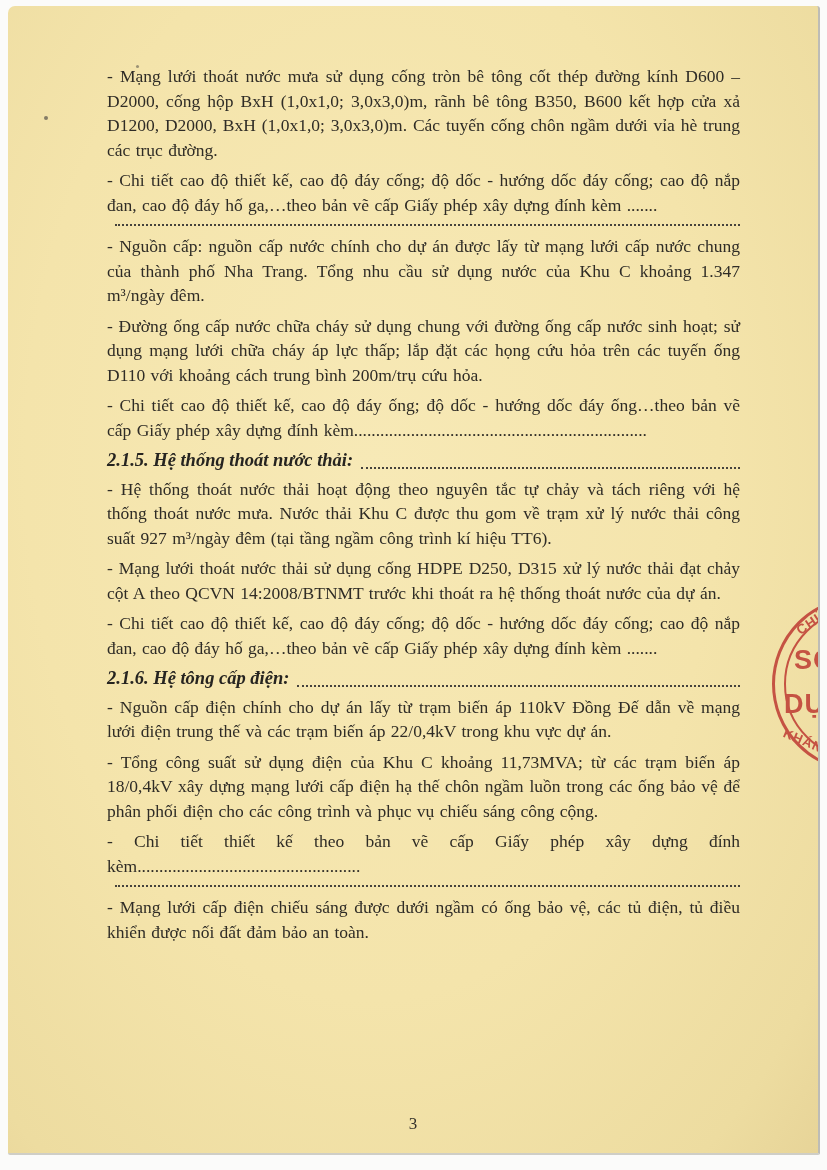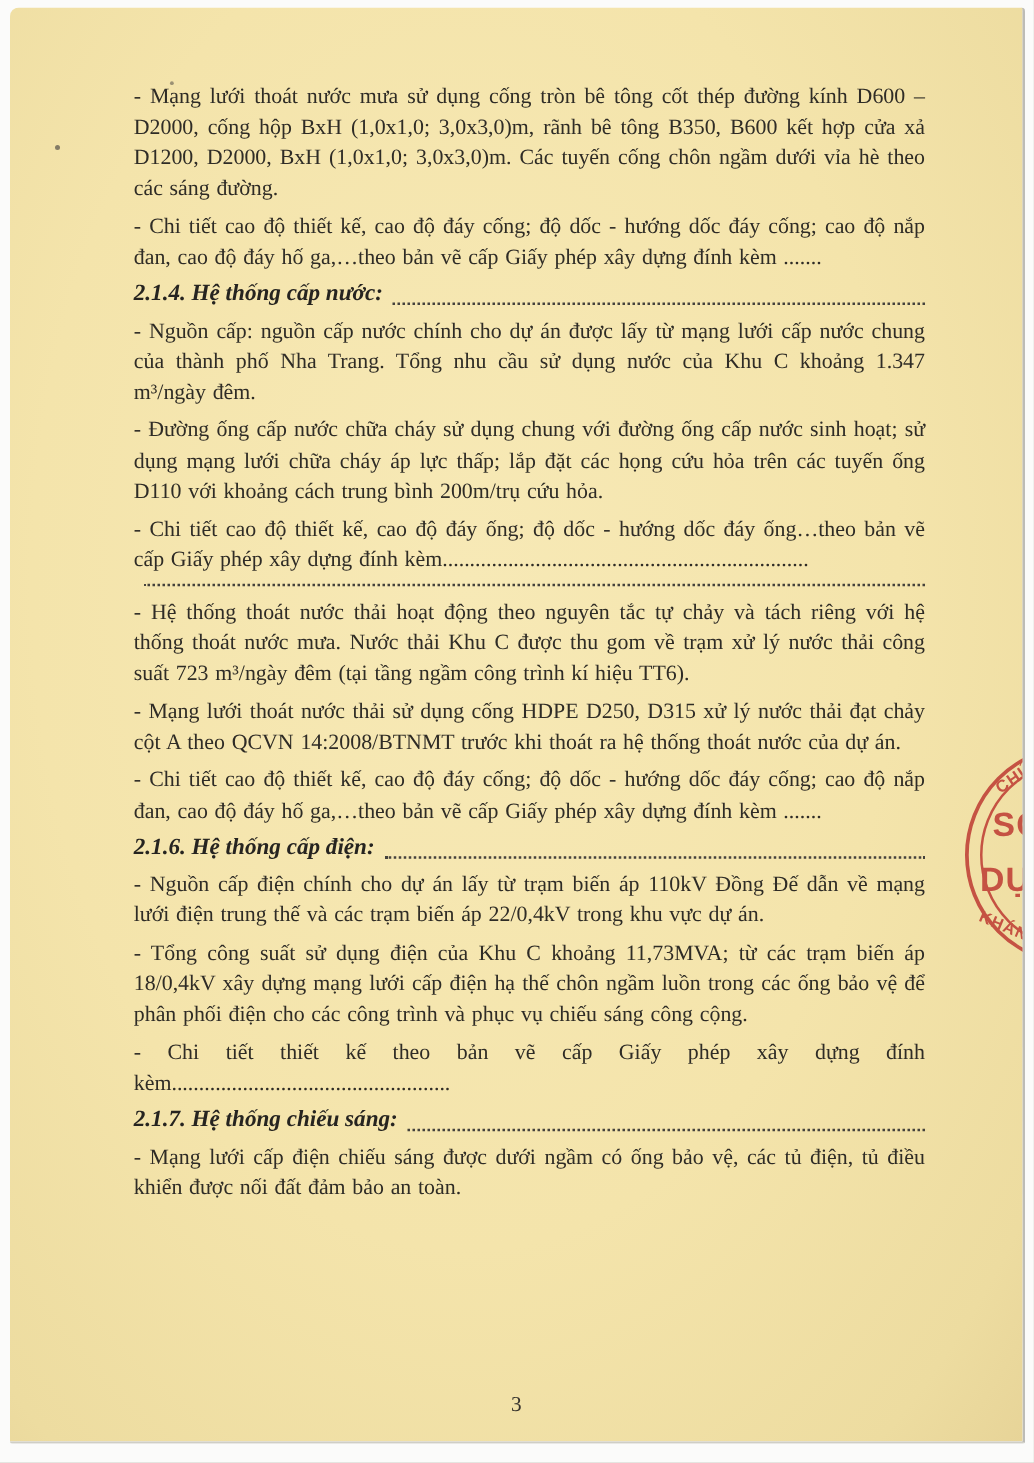--- a/index.html
+++ b/index.html
@@ -59,48 +59,47 @@
   .stamp .arc-bottom{left:10px;top:139px;font-size:13px;transform:rotate(23deg);}
 </style>
 </head>
 <body>
 
 <div class="scan-page">
   <div class="speck s1"></div>
   <div class="speck s2"></div>
 
   <div class="text-block">
-    <p class="para">- Mạng lưới thoát nước mưa sử dụng cống tròn bê tông cốt thép đường kính D600 – D2000, cống hộp BxH (1,0x1,0; 3,0x3,0)m, rãnh bê tông B350, B600 kết hợp cửa xả D1200, D2000, BxH (1,0x1,0; 3,0x3,0)m. Các tuyến cống chôn ngầm dưới vỉa hè theo các sáng đường.</p>
+    <p class="para">- Mạng lưới thoát nước mưa sử dụng cống tròn bê tông cốt thép đường kính D600 – D2000, cống hộp BxH (1,0x1,0; 3,0x3,0)m, rãnh bê tông B350, B600 kết hợp cửa xả D1200, D2000, BxH (1,0x1,0; 3,0x3,0)m. Các tuyến cống chôn ngầm dưới vỉa hè trung các trục đường.</p>
     <p class="para">- Chi tiết cao độ thiết kế, cao độ đáy cống; độ dốc - hướng dốc đáy cống; cao độ nắp đan, cao độ đáy hố ga,…theo bản vẽ cấp Giấy phép xây dựng đính kèm .......</p>
 
     <div class="heading">
-      <span>2.1.4. Hệ thống cấp nước:</span>
       <span class="leader"></span>
     </div>
     <p class="para">- Nguồn cấp: nguồn cấp nước chính cho dự án được lấy từ mạng lưới cấp nước chung của thành phố Nha Trang. Tổng nhu cầu sử dụng nước của Khu C khoảng 1.347 m³/ngày đêm.</p>
     <p class="para">- Đường ống cấp nước chữa cháy sử dụng chung với đường ống cấp nước sinh hoạt; sử dụng mạng lưới chữa cháy áp lực thấp; lắp đặt các họng cứu hỏa trên các tuyến ống D110 với khoảng cách trung bình 200m/trụ cứu hỏa.</p>
     <p class="para">- Chi tiết cao độ thiết kế, cao độ đáy ống; độ dốc - hướng dốc đáy ống…theo bản vẽ cấp Giấy phép xây dựng đính kèm...................................................................</p>
 
     <div class="heading">
+      <span>2.1.5. Hệ thống thoát nước thải:</span>
       <span class="leader"></span>
     </div>
-    <p class="para">- Hệ thống thoát nước thải hoạt động theo nguyên tắc tự chảy và tách riêng với hệ thống thoát nước mưa. Nước thải Khu C được thu gom về trạm xử lý nước thải công suất 723 m³/ngày đêm (tại tầng ngầm công trình kí hiệu TT6).</p>
+    <p class="para">- Hệ thống thoát nước thải hoạt động theo nguyên tắc tự chảy và tách riêng với hệ thống thoát nước mưa. Nước thải Khu C được thu gom về trạm xử lý nước thải công suất 927 m³/ngày đêm (tại tầng ngầm công trình kí hiệu TT6).</p>
     <p class="para">- Mạng lưới thoát nước thải sử dụng cống HDPE D250, D315 xử lý nước thải đạt chảy cột A theo QCVN 14:2008/BTNMT trước khi thoát ra hệ thống thoát nước của dự án.</p>
     <p class="para">- Chi tiết cao độ thiết kế, cao độ đáy cống; độ dốc - hướng dốc đáy cống; cao độ nắp đan, cao độ đáy hố ga,…theo bản vẽ cấp Giấy phép xây dựng đính kèm .......</p>
 
     <div class="heading">
-      <span>2.1.6. Hệ thống cấp điện:</span>
+      <span>2.1.6. Hệ tông cấp điện:</span>
       <span class="leader"></span>
     </div>
     <p class="para">- Nguồn cấp điện chính cho dự án lấy từ trạm biến áp 110kV Đồng Đế dẫn về mạng lưới điện trung thế và các trạm biến áp 22/0,4kV trong khu vực dự án.</p>
     <p class="para">- Tổng công suất sử dụng điện của Khu C khoảng 11,73MVA; từ các trạm biến áp 18/0,4kV xây dựng mạng lưới cấp điện hạ thế chôn ngầm luồn trong các ống bảo vệ để phân phối điện cho các công trình và phục vụ chiếu sáng công cộng.</p>
     <p class="para">- Chi tiết thiết kế theo bản vẽ cấp Giấy phép xây dựng đính kèm...................................................</p>
 
     <div class="heading">
-      <span>2.1.7. Hệ thống chiếu sáng:</span>
       <span class="leader"></span>
     </div>
     <p class="para">- Mạng lưới cấp điện chiếu sáng được dưới ngầm có ống bảo vệ, các tủ điện, tủ điều khiển được nối đất đảm bảo an toàn.</p>
   </div>
 
   <div class="stamp">
     <div class="ring outer"></div>
     <div class="ring inner"></div>
     <span class="arc-top">CHỦ</span>
     <span class="center-1">SỞ</span>

